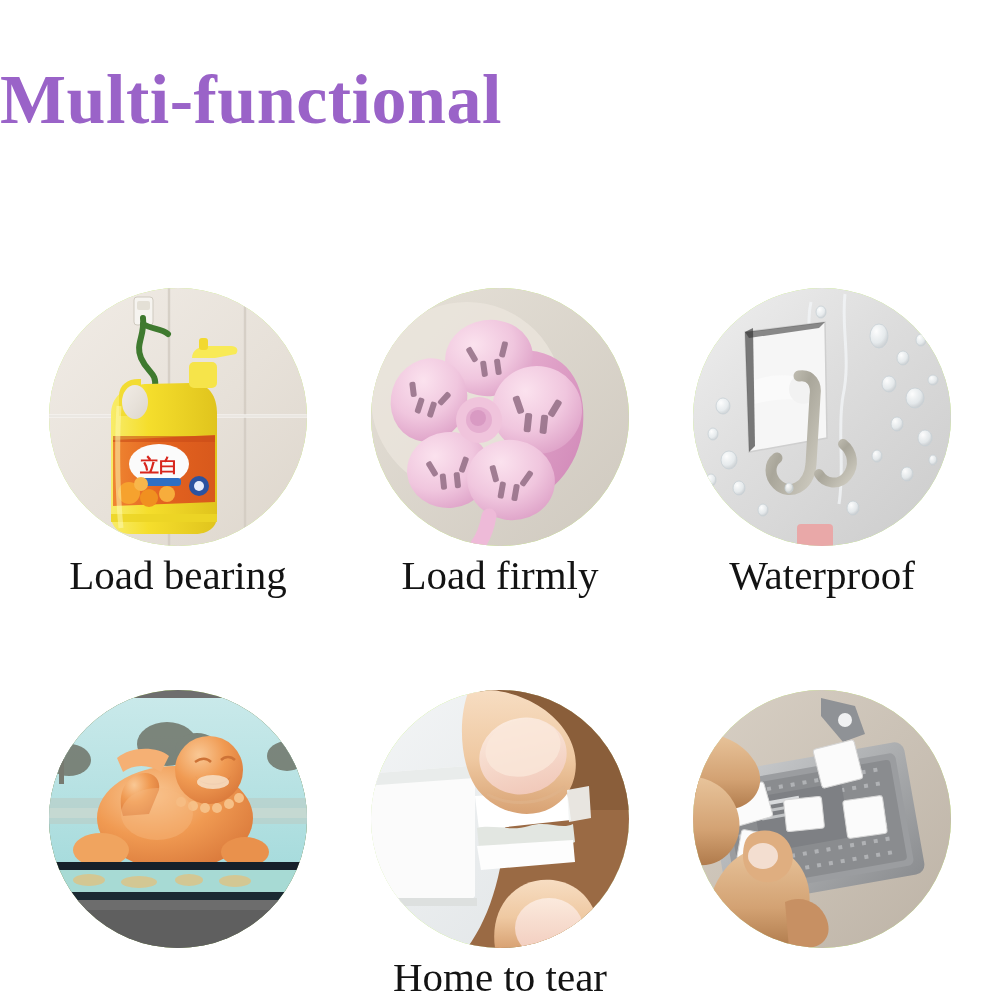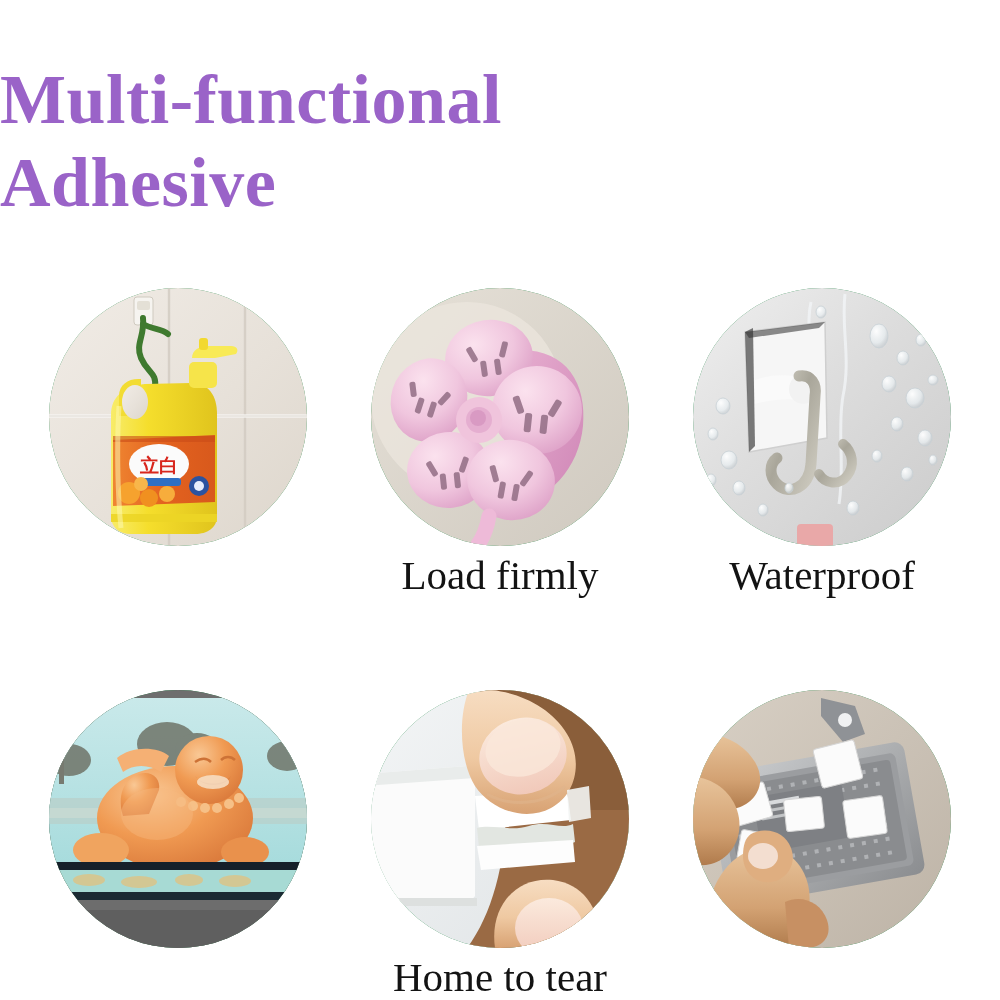--- a/index.html
+++ b/index.html
@@ -51,21 +51,21 @@
     display: flex;
     flex-direction: column;
     align-items: center;
   }
   .photo {
     width: 258px;
     height: 258px;
     border-radius: 50%;
     overflow: hidden;
     position: relative;
-    background: #15803d;
+    background: #bef264;
   }
   .photo svg { display: block; width: 258px; height: 258px; }
 
   .caption {
     margin-top: 6px;
     text-align: center;
     color: #131313;
     font-family: "Liberation Serif", "DejaVu Serif", serif;
     font-size: 41px;
     line-height: 46px;
@@ -73,21 +73,20 @@
   }
   .caption.wrap { white-space: normal; line-height: 45px; }
 </style>
 </head>
 <body>
 
 <div id="page">
 
   <div class="title-block">
     <span class="title-line">Multi-functional</span>
-    <span class="title-line">Adhesive</span>
   </div>
 
   <div class="grid">
 
     <div class="row row-1">
 
       <div class="cell">
         <div class="photo">
           <svg viewBox="0 0 258 258" xmlns="http://www.w3.org/2000/svg">
             <defs>
@@ -144,20 +143,21 @@
             <circle cx="92" cy="196" r="7" fill="#f8b64a"></circle>
 
             <circle cx="150" cy="198" r="10" fill="#2b53a0"></circle>
             <circle cx="150" cy="198" r="5" fill="#e7eefc"></circle>
 
             <rect x="62" y="226" width="106" height="8" fill="#ecd526" opacity="0.9"></rect>
 
             <path d="M70 118 C 68 150, 68 200, 72 240" stroke="#fdf8b0" stroke-width="5" fill="none" opacity="0.55"></path>
           </svg>
         </div>
+        <div class="caption">Load bearing</div>
       </div>
 
       <div class="cell">
         <div class="photo">
           <svg viewBox="0 0 258 258" xmlns="http://www.w3.org/2000/svg">
             <defs>
               <linearGradient id="wall2" x1="0" y1="0" x2="1" y2="1">
                 <stop offset="0%" stop-color="#e6e1d8"></stop>
                 <stop offset="100%" stop-color="#cfc9bf"></stop>
               </linearGradient>

